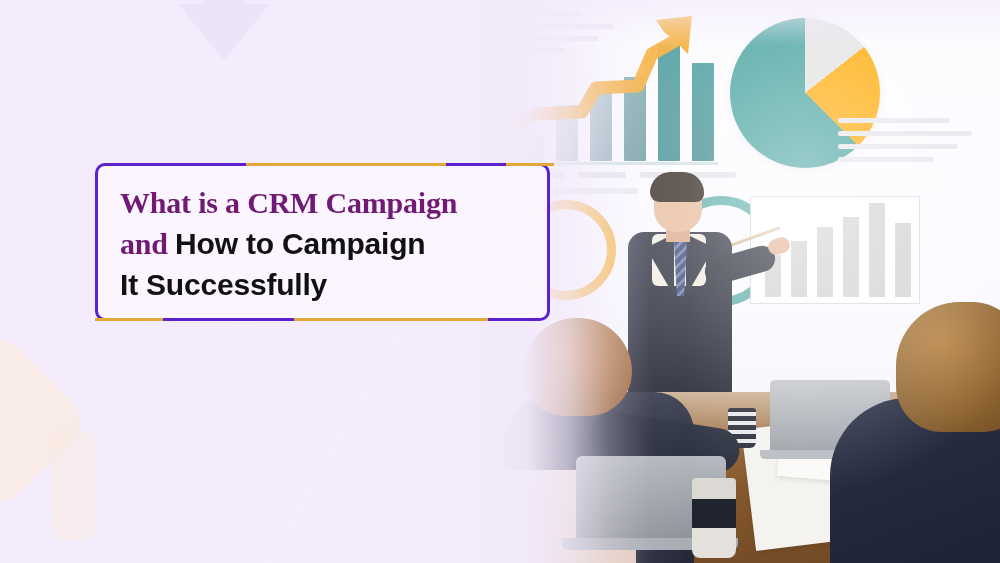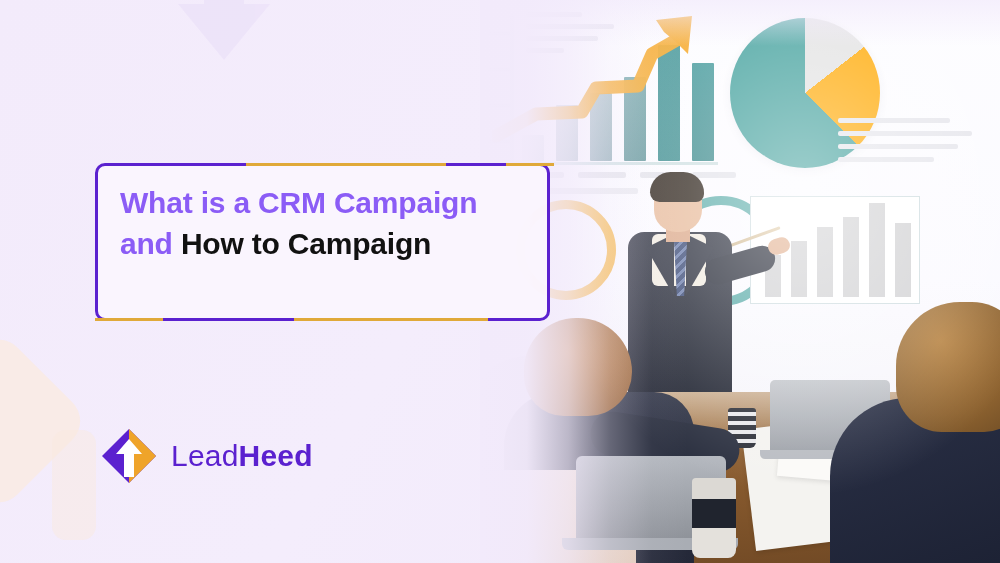--- a/index.html
+++ b/index.html
@@ -345,21 +345,21 @@
     position: absolute;
     left: 22px;
     top: 16px;
     right: 16px;
     font-size: 30px;
     line-height: 41px;
     font-weight: 700;
     color: #111111;
     letter-spacing: -.2px;
   }
-  .title-text .hl { color: #8b5cf6; }
+  .title-text .hl { color: #701a75; font-family: Liberation Serif, serif; }
 
   
   .logo {
     position: absolute;
     left: 100px;
     top: 427px;
     display: flex;
     align-items: center;
     gap: 13px;
   }
@@ -503,29 +503,18 @@
 
     <div class="seg" style="left:148px;top:-3px;width:200px"></div>
     <div class="seg" style="left:408px;top:-3px;width:48px"></div>
     <div class="seg" style="left:-3px;bottom:-3px;width:68px"></div>
     <div class="seg" style="left:196px;bottom:-3px;width:194px"></div>
     <div class="seg-v" style="left:-3px;top:4px;height:0"></div>
 
     <div class="title-text">
       <span class="hl">What is a CRM Campaign</span><br>
       <span class="hl">and </span><span>How to Campaign</span><br>
+      <span>It Successfully</span>
     </div>
   </div>
 
-  <div class="logo">
-    <div class="logo-mark">
-      <svg viewBox="0 0 58 58" width="58" height="58">
-        <path d="M29 2 L56 29 L29 56 L2 29 Z" fill="#5b21cf"></path>
-        <path d="M29 2 L56 29 L29 56 Z" fill="#efa42a"></path>
-        <path d="M29 12 L42 27 L34 27 L34 50 L24 50 L24 27 L16 27 Z" fill="#ffffff"></path>
-      </svg>
-    </div>
-    <div class="logo-word">
-      <span class="thin">Lead</span><span class="bold">Heed</span>
-    </div>
-  </div>
 
 </div>
 
 </body></html>

